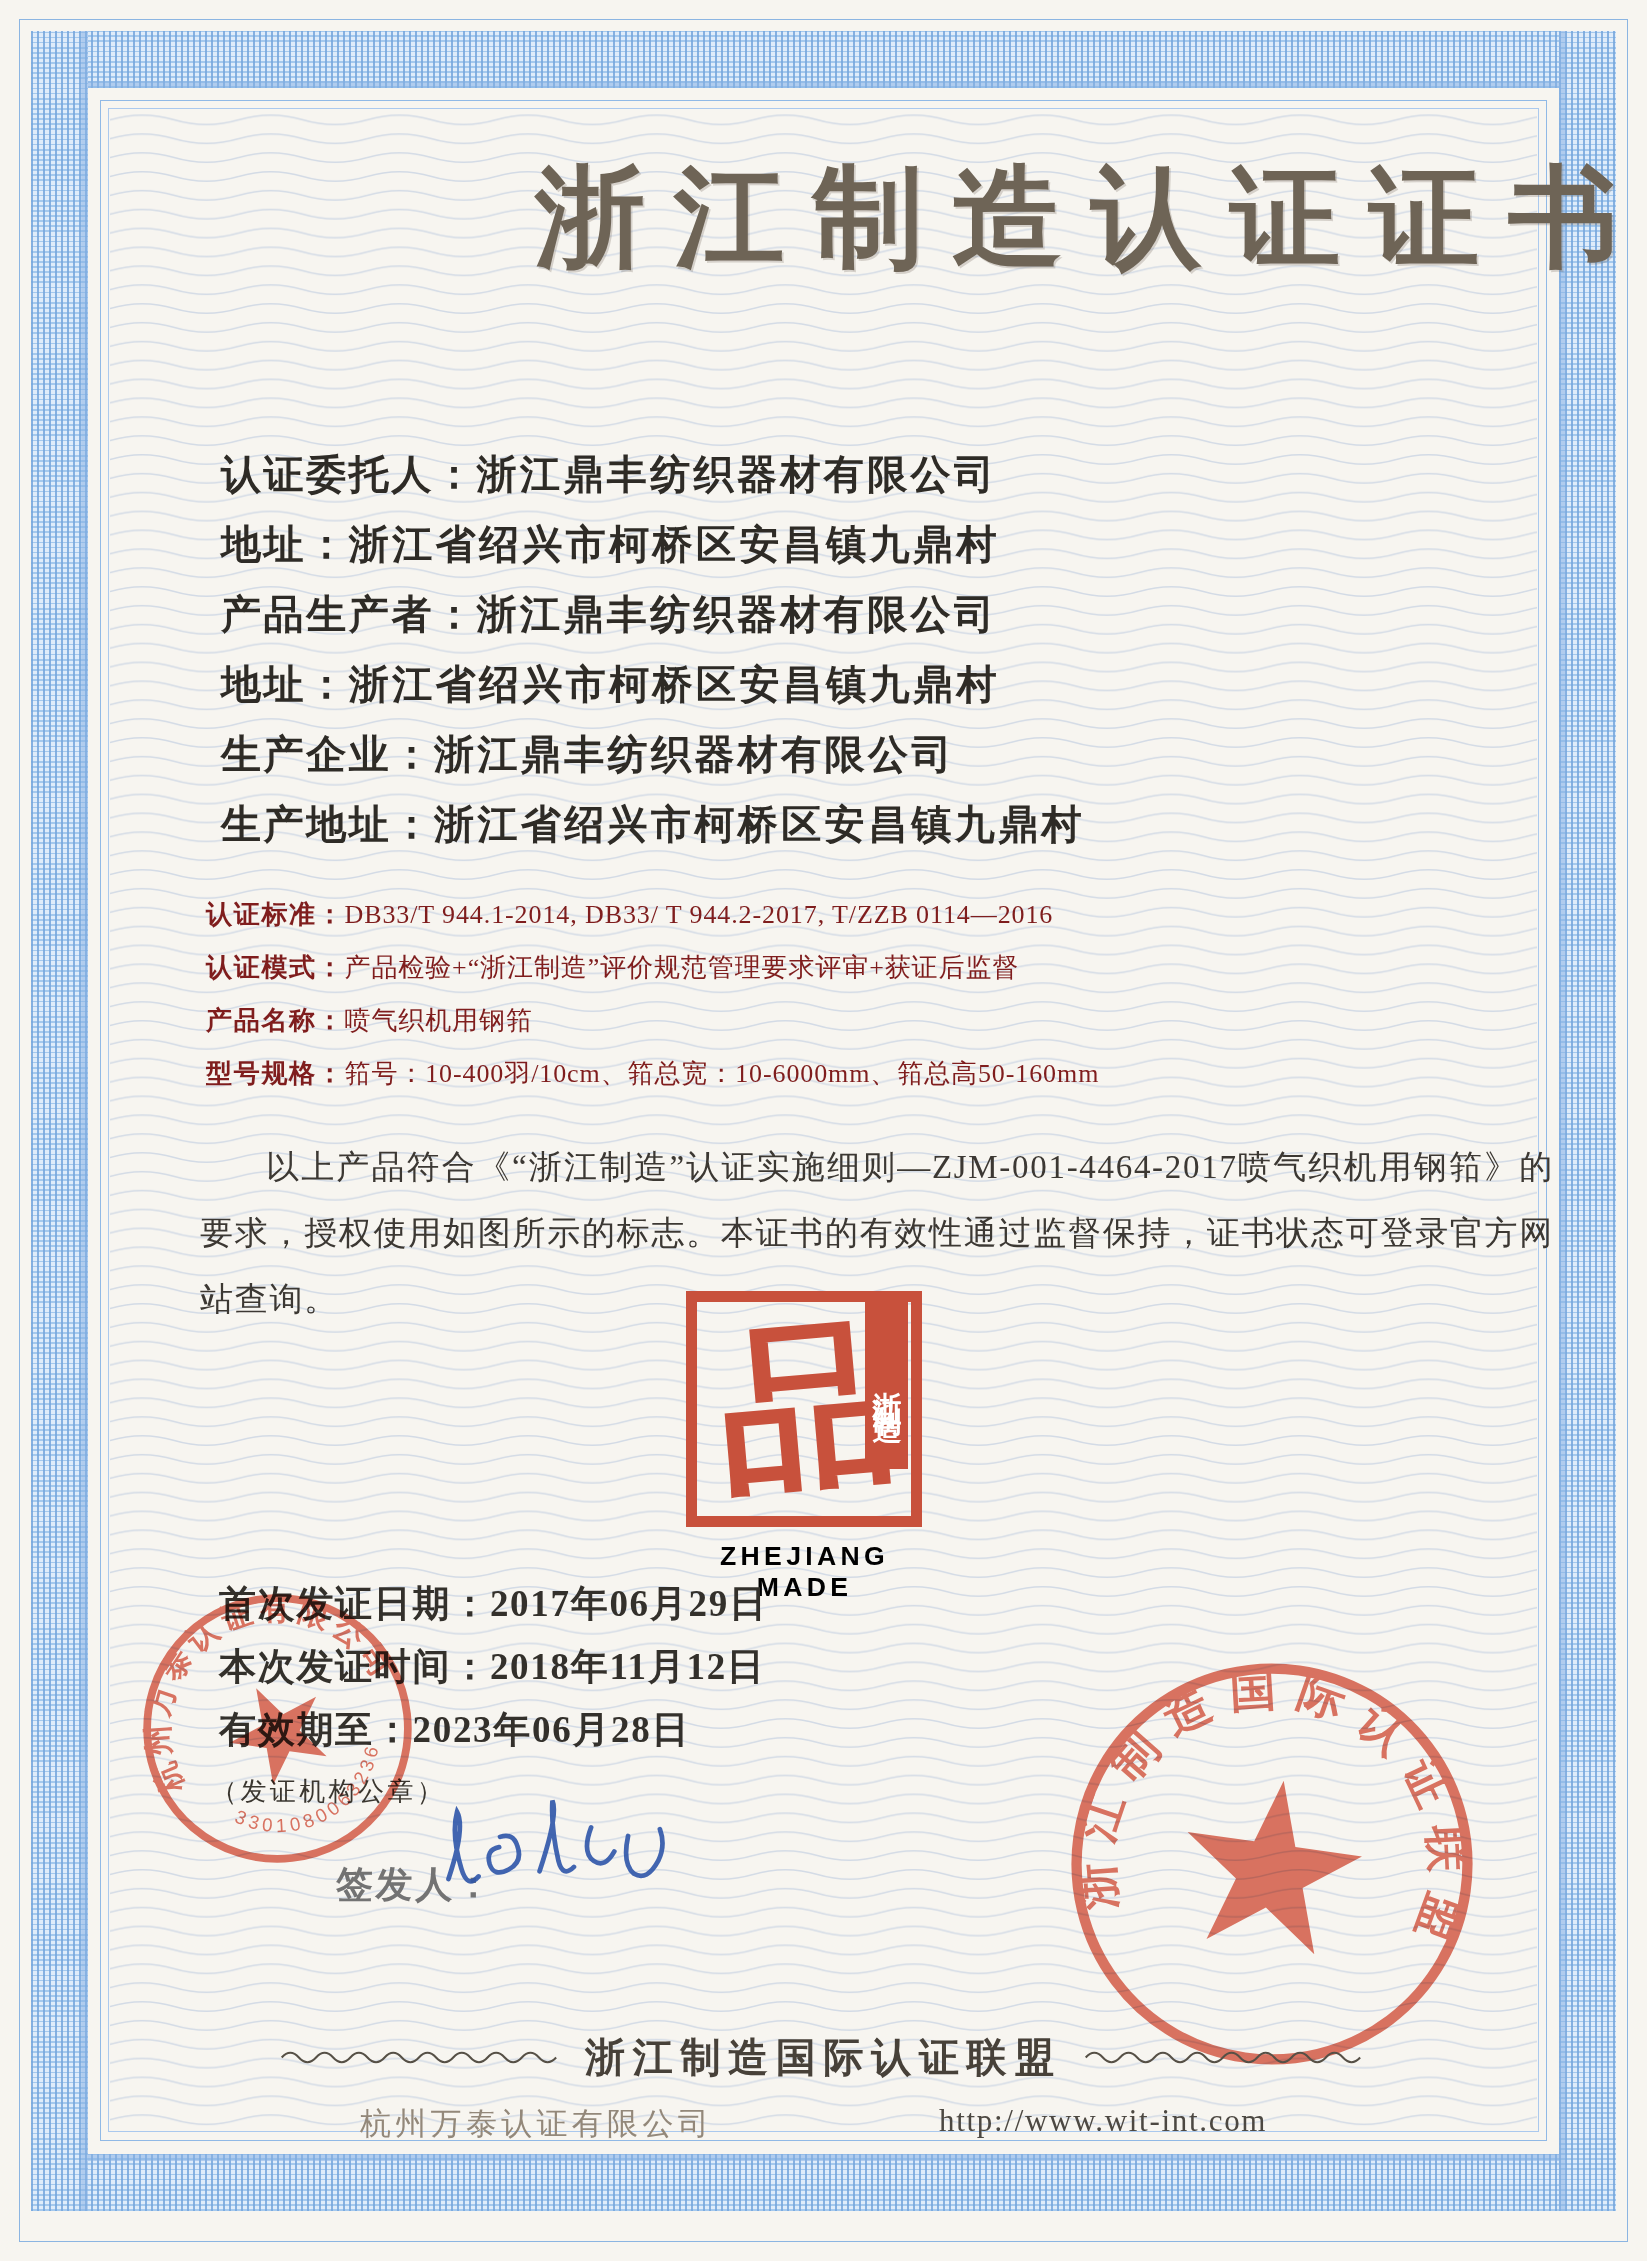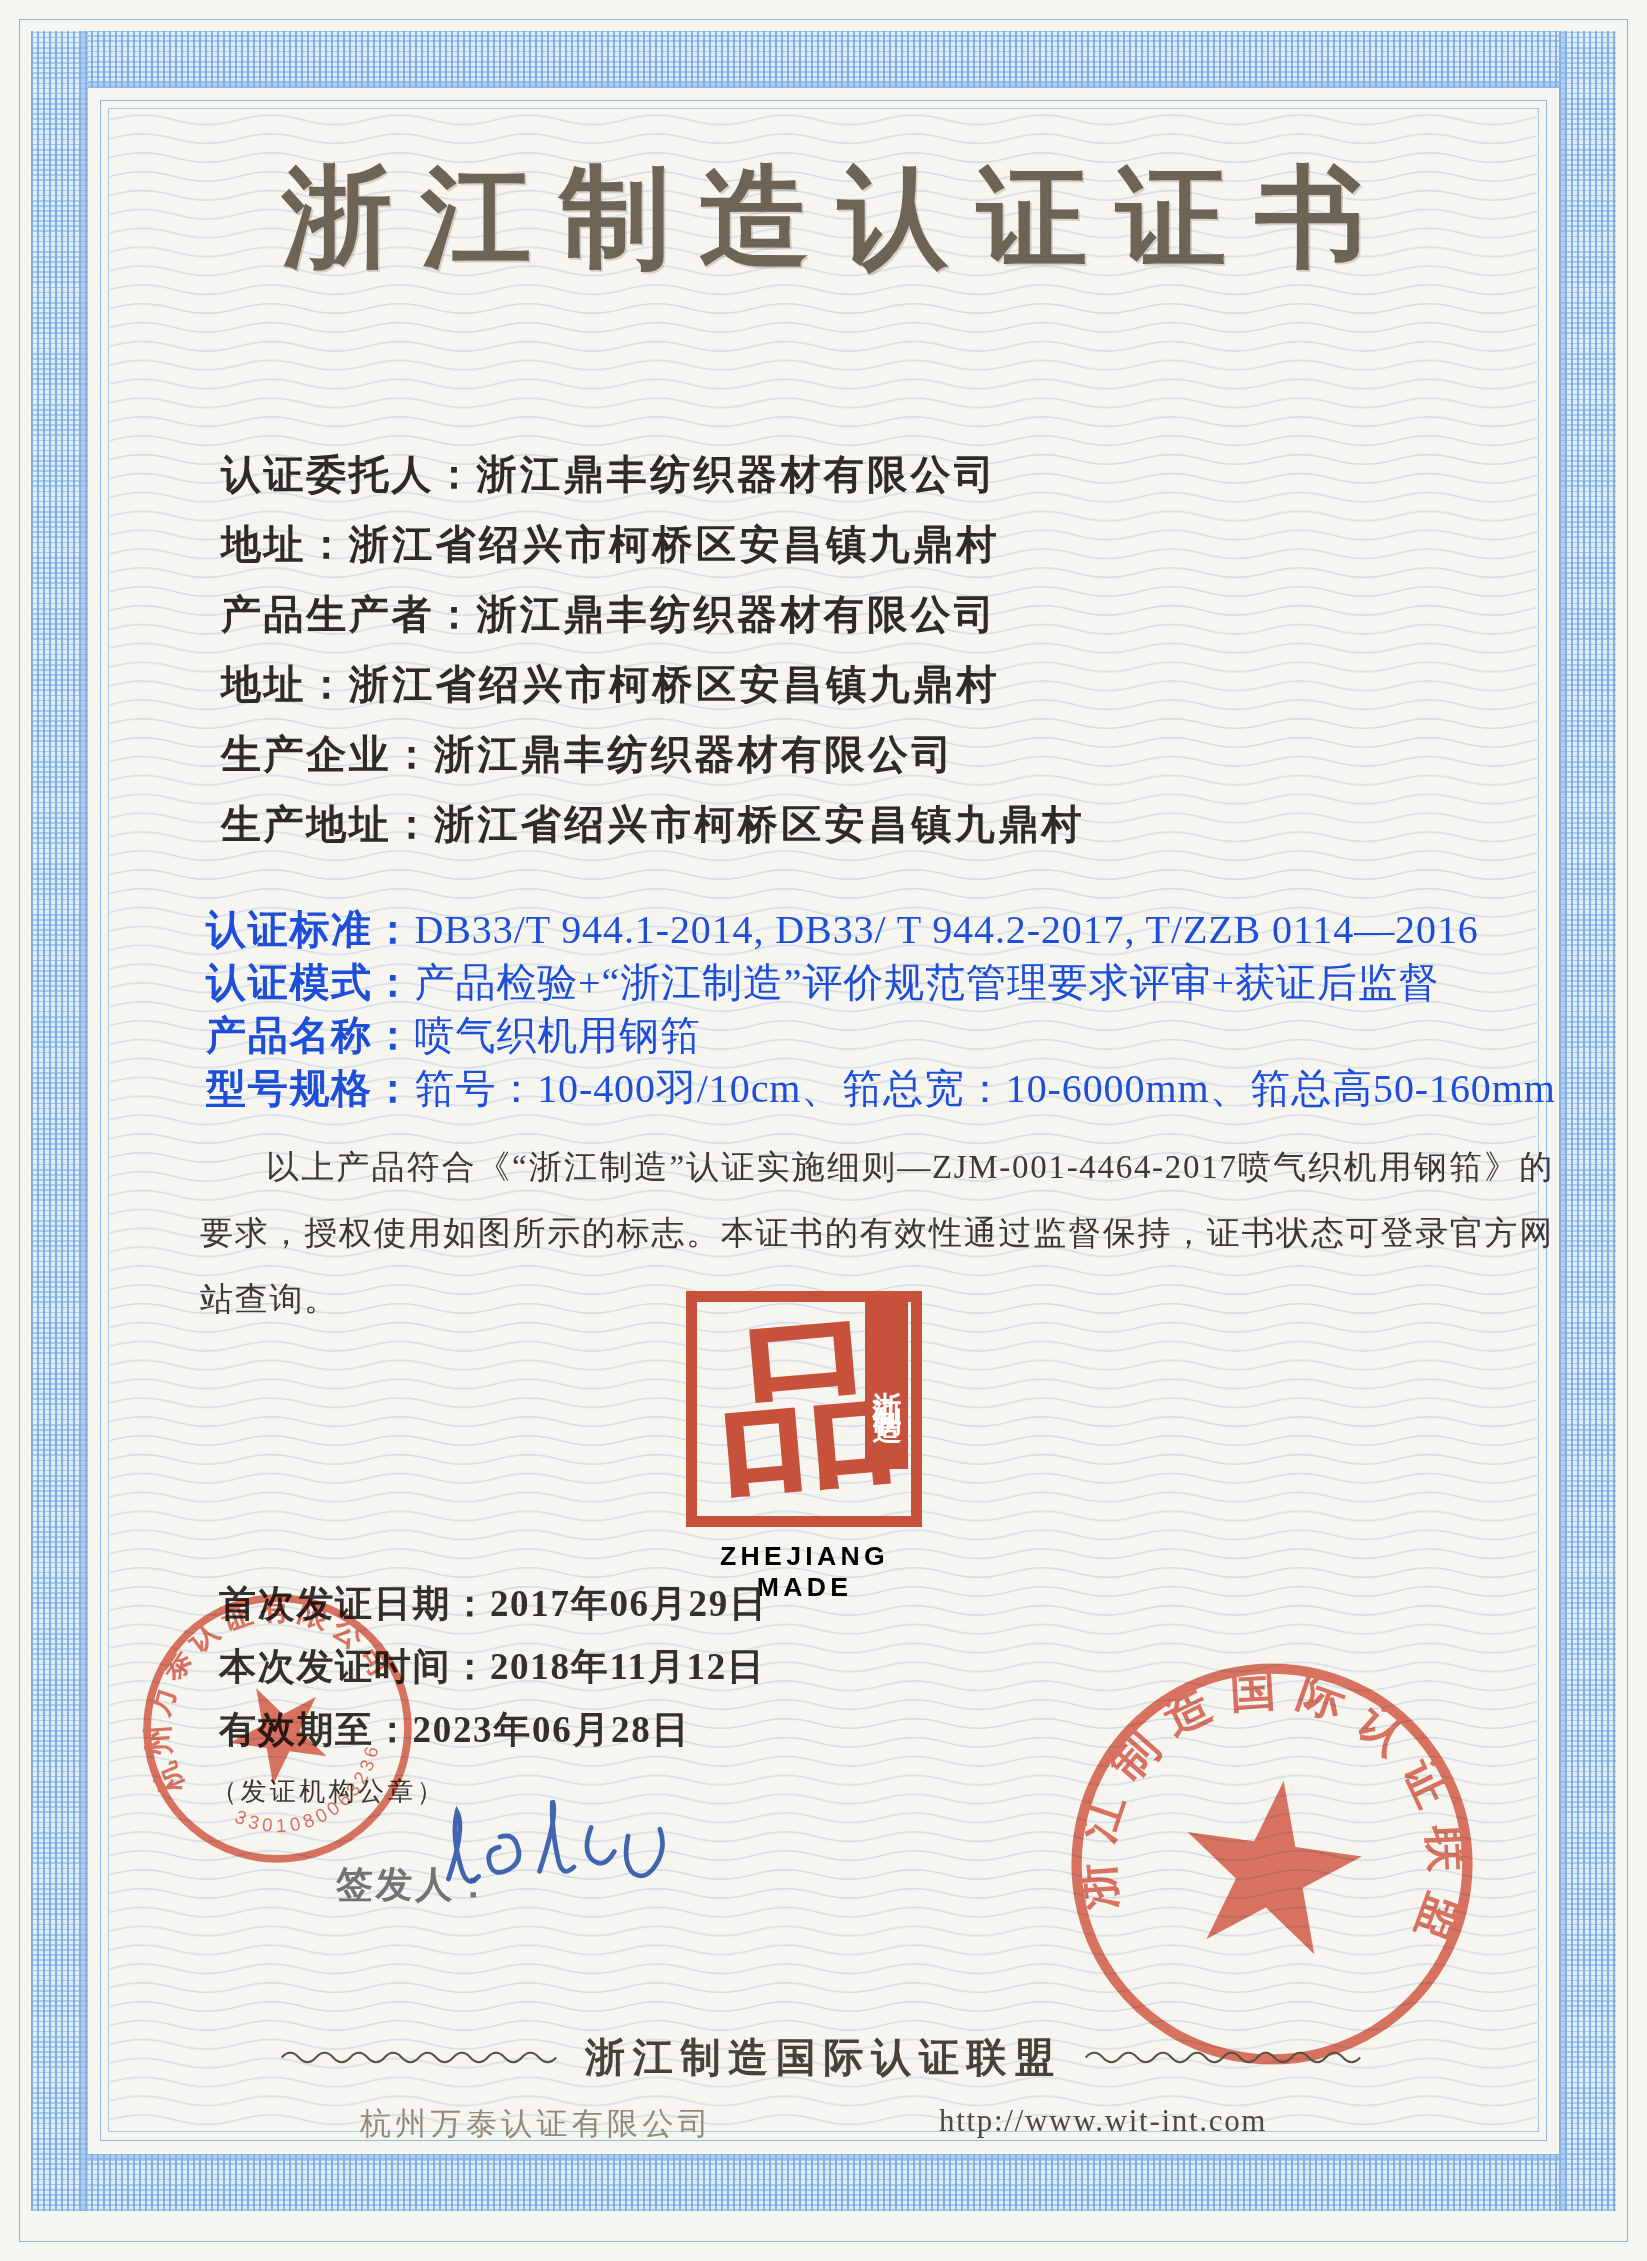--- a/index.html
+++ b/index.html
@@ -25,37 +25,37 @@
   .band-bottom{left:31px;right:31px;bottom:50px;height:57px;box-shadow:inset 0 6.9px 0 rgba(137,178,228,.55);}
   .band-left{left:31px;top:31px;bottom:50px;width:57px;box-shadow:inset -6.9px 0 0 rgba(137,178,228,.55);}
   .band-right{right:31px;top:31px;bottom:50px;width:57px;box-shadow:inset 6.9px 0 0 rgba(137,178,228,.55);}
   .frame-line-inner{position:absolute;left:100px;top:100px;right:100px;bottom:120px;border:1.7px solid #90b9e6;}
   .frame-line-inner2{position:absolute;left:108px;top:108px;right:108px;bottom:129px;border:0.9px solid #abc9ee;}
   .waves{position:absolute;left:110px;top:110px;width:1427px;height:2023px;}
 
   
   .title{
     position:absolute;left:0;top:144px;width:100%;
-    text-align:center;font-family:"DejaVu Serif",serif;
+    text-align:right;font-family:"DejaVu Serif",serif;
     font-size:110px;font-weight:700;color:#6e6456;
     letter-spacing:29px;text-indent:29px;
     text-shadow:1.7px 1.7px 0 rgba(110,100,86,.25);
   }
   .certno{
     position:absolute;left:0;top:350px;width:100%;text-align:center;
     font-family:"Liberation Sans",sans-serif;font-size:42px;font-weight:700;color:#3b3b3b;
     letter-spacing:1.7px;
   }
   .parties{position:absolute;left:221px;top:439px;}
   .party{height:70px;line-height:70px;font-size:40px;font-weight:700;color:#2e2b26;white-space:nowrap;}
   .party .lbl{font-family:"Liberation Sans",sans-serif;letter-spacing:2.6px;}
   .party .val{font-family:"Liberation Serif",serif;letter-spacing:3.4px;}
 
   .details{position:absolute;left:206px;top:897px;}
-  .detail{height:53px;line-height:64px;font-size:40px;white-space:nowrap;color:#1d4ed8;}
+  .detail{height:53px;line-height:35px;font-size:26px;white-space:nowrap;color:#7f1d1d;}
   .detail .lbl{font-family:"Liberation Sans",sans-serif;font-weight:700;letter-spacing:1.7px;}
   .detail .val{font-family:"Liberation Serif",serif;font-weight:500;letter-spacing:0.9px;}
 
   .statement{
     position:absolute;left:156px;top:1134px;width:1354px;
     font-size:33px;line-height:66px;text-align:justify;text-indent:2em;
     color:#3c3833;letter-spacing:1.7px;margin-left:44px;
   }
 
   

